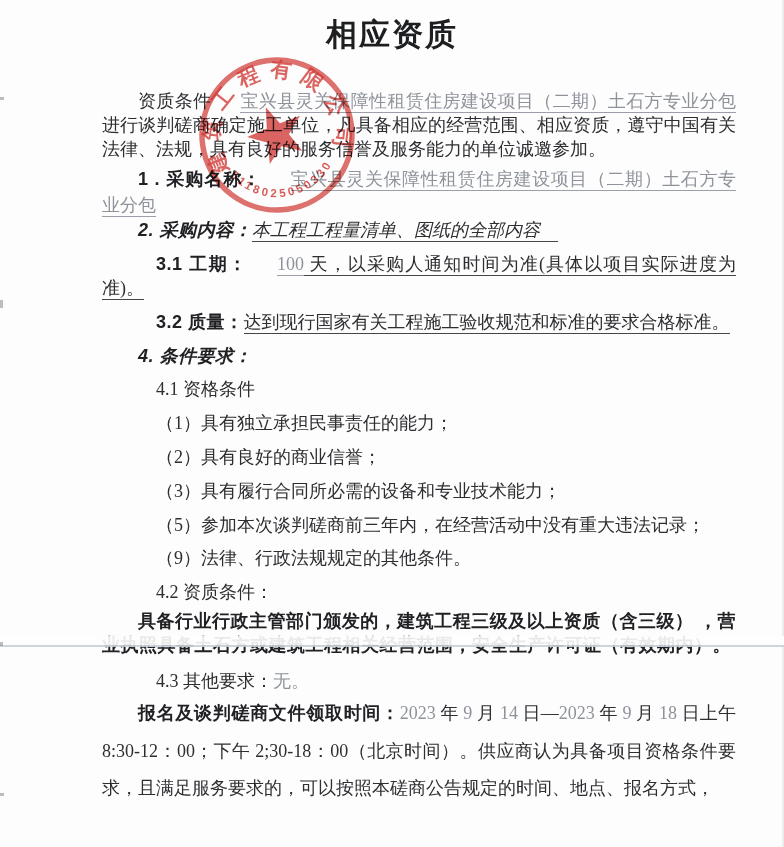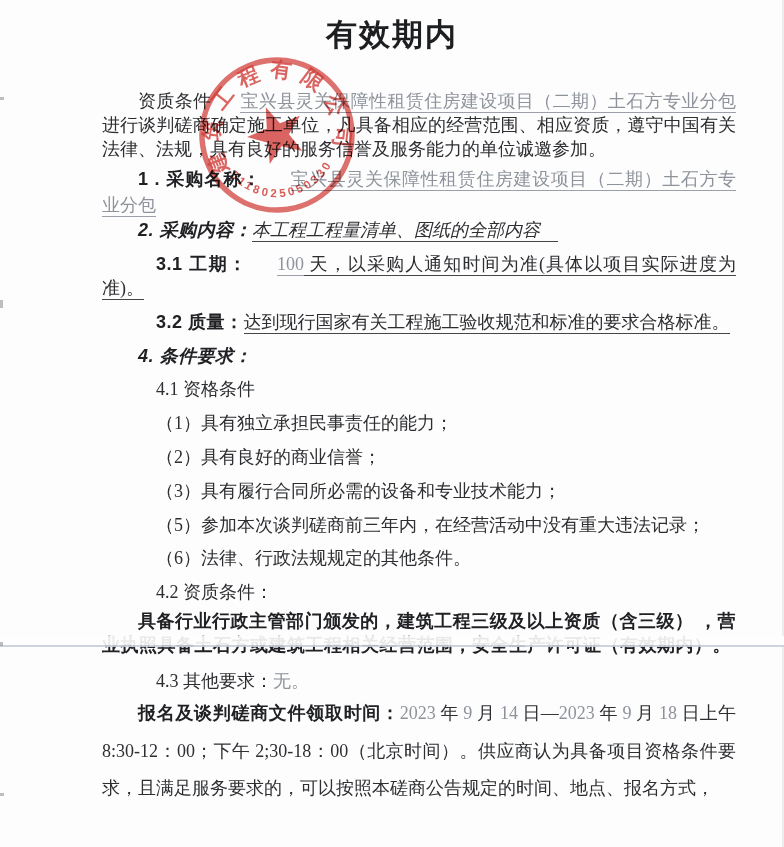--- a/index.html
+++ b/index.html
@@ -49,35 +49,35 @@
   .speck.s2 { left:0; top:300px; width:3px; height:8px; }
   .speck.s3 { left:0; top:642px; width:3px; height:4px; }
   .speck.s4 { left:0; top:793px; width:4px; height:3px; }
   .edge-r { position:absolute; right:0; top:0; width:2px; height:847px; background:#ededee; z-index:0; }
 </style>
 </head>
 <body>
 
 <div class="page">
 
-  <h1 class="title">有效期内</h1>
+  <h1 class="title">相应资质</h1>
 
   <div class="content">
       <p class="para p-intro indent"><span>资质条件</span><span class="u l">宝兴县灵关保障性租赁住房建设项目（二期）土石方专业分包</span><span>进行谈判磋商确定施工单位，凡具备相应的经营范围、相应资质，遵守中国有关法律、法规，具有良好的服务信誉及服务能力的单位诚邀参加。</span></p>
       <p class="para p-item1 indent"><span class="b">1 . 采购名称：</span><span class="u l">宝兴县灵关保障性租赁住房建设项目（二期）土石方专业分包</span></p>
       <p class="para ind2"><span class="b">2. 采购内容：</span><span class="u">本工程工程量清单、图纸的全部内容　</span></p>
       <p class="para ind3"><span class="b">3.1 工期：</span><span class="u l">100</span><span class="u"> 天，以采购人通知时间为准(具体以项目实际进度为准)。</span></p>
       <p class="para ind3"><span class="b">3.2 质量：</span><span class="u">达到现行国家有关工程施工验收规范和标准的要求合格标准。</span></p>
       <p class="para ind2"><span class="b">4. 条件要求：</span></p>
       <p class="para ind3"><span>4.1 资格条件</span></p>
       <p class="para ind3"><span>（1）具有独立承担民事责任的能力；</span></p>
       <p class="para ind3"><span>（2）具有良好的商业信誉；</span></p>
       <p class="para ind3"><span>（3）具有履行合同所必需的设备和专业技术能力；</span></p>
       <p class="para ind3"><span>（5）参加本次谈判磋商前三年内，在经营活动中没有重大违法记录；</span></p>
-      <p class="para ind3"><span>（6）法律、行政法规规定的其他条件。</span></p>
+      <p class="para ind3"><span>（9）法律、行政法规规定的其他条件。</span></p>
       <p class="para ind3 p-42"><span>4.2 资质条件：</span></p>
       <p class="para p-cred indent"><span class="b">具备行业行政主管部门颁发的，建筑工程三级及以上资质（含三级） ，营业执照具备土石方或建筑工程相关经营范围，安全生产许可证（有效期内）。</span></p>
       <p class="para ind3 p-43"><span>4.3 其他要求：</span><span class="l">无。</span></p>
       <p class="para p-reg indent"><span class="b">报名及谈判磋商文件领取时间：</span><span class="l">2023</span><span> 年 </span><span class="l">9</span><span> 月 </span><span class="l">14</span><span> 日—</span><span class="l">2023</span><span> 年 </span><span class="l">9</span><span> 月 </span><span class="l">18</span><span> 日上午 8:30-12：00；下午 2;30-18：00（北京时间）。供应商认为具备项目资格条件要求，且满足服务要求的，可以按照本磋商公告规定的时间、地点、报名方式，</span></p>
     </div>
 
   <svg class="seal" width="164" height="164" viewBox="0 0 164 164" aria-hidden="true">
     <g transform="rotate(-8 82 82)">
       <circle cx="82" cy="82" r="75" fill="none" stroke="#cf2f2a" stroke-opacity="0.72" stroke-width="5.5"></circle>
       <path id="sealArcTop" d="M 31.8 111 A 58 58 0 1 1 132.2 111" fill="none"></path>

